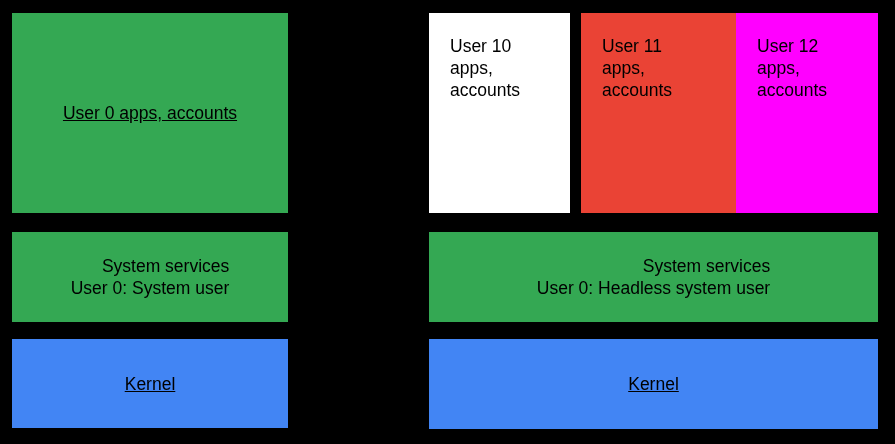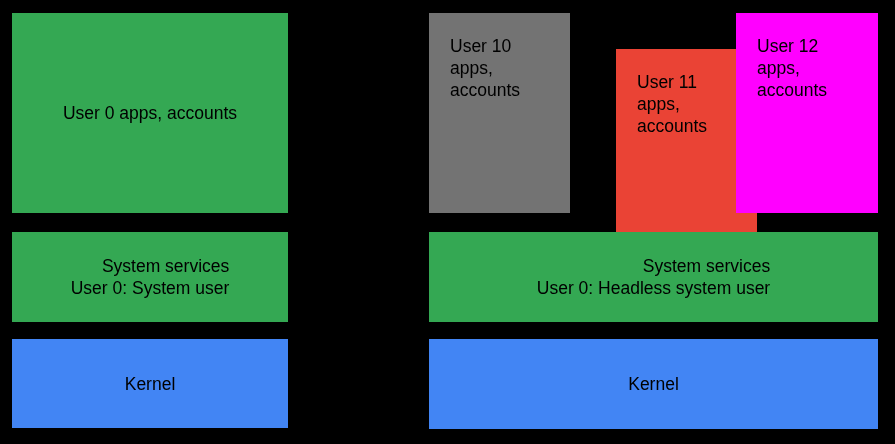--- a/index.html
+++ b/index.html
@@ -28,47 +28,47 @@
     white-space: pre-line;
   }
   
   .left-apps      { left: 12px;  top: 13px;  width: 276px; height: 200px; }
   .left-services  { left: 12px;  top: 232px; width: 276px; height: 90px; }
   .left-kernel    { left: 12px;  top: 339px; width: 276px; height: 89px; }
   
   .user-box       { top: 13px; height: 200px; align-items: flex-start; justify-content: flex-start; }
   .user-box .label{ padding: 22px 12px 0 21px; text-align: left; }
   .user-10        { left: 429px; width: 141px; }
-  .user-11        { left: 616px; width: 141px; margin-top: 36px; }
+  .user-11        { left: 581px; width: 155px; }
   .user-12        { left: 736px; width: 142px; }
   .right-services { left: 429px; top: 232px; width: 449px; height: 90px; }
   .right-kernel   { left: 429px; top: 339px; width: 449px; height: 90px; }
   
   .services .label { text-align: right; }
-  .single .label   { text-align: right; }
+  .single .label   { text-align: right; text-decoration: underline; }
 </style>
 </head>
 <body>
 
 <div class="canvas">
 
   <div class="box single left-apps" style="background: rgb(52, 168, 83);">
     <span class="label">User 0 apps, accounts</span>
   </div>
 
   <div class="box services left-services" style="background: rgb(52, 168, 83);">
     <span class="label">System services
 User 0: System user</span>
   </div>
 
   <div class="box single left-kernel" style="background: rgb(66, 133, 244);">
     <span class="label">Kernel</span>
   </div>
 
-  <div class="box user-box user-10" style="background: #737373;">
+  <div class="box user-box user-10" style="background: #ffffff;">
     <span class="label">User 10
 apps,
 accounts</span>
   </div>
 
   <div class="box user-box user-11" style="background: rgb(234, 67, 53);">
     <span class="label">User 11
 apps,
 accounts</span>
   </div>

